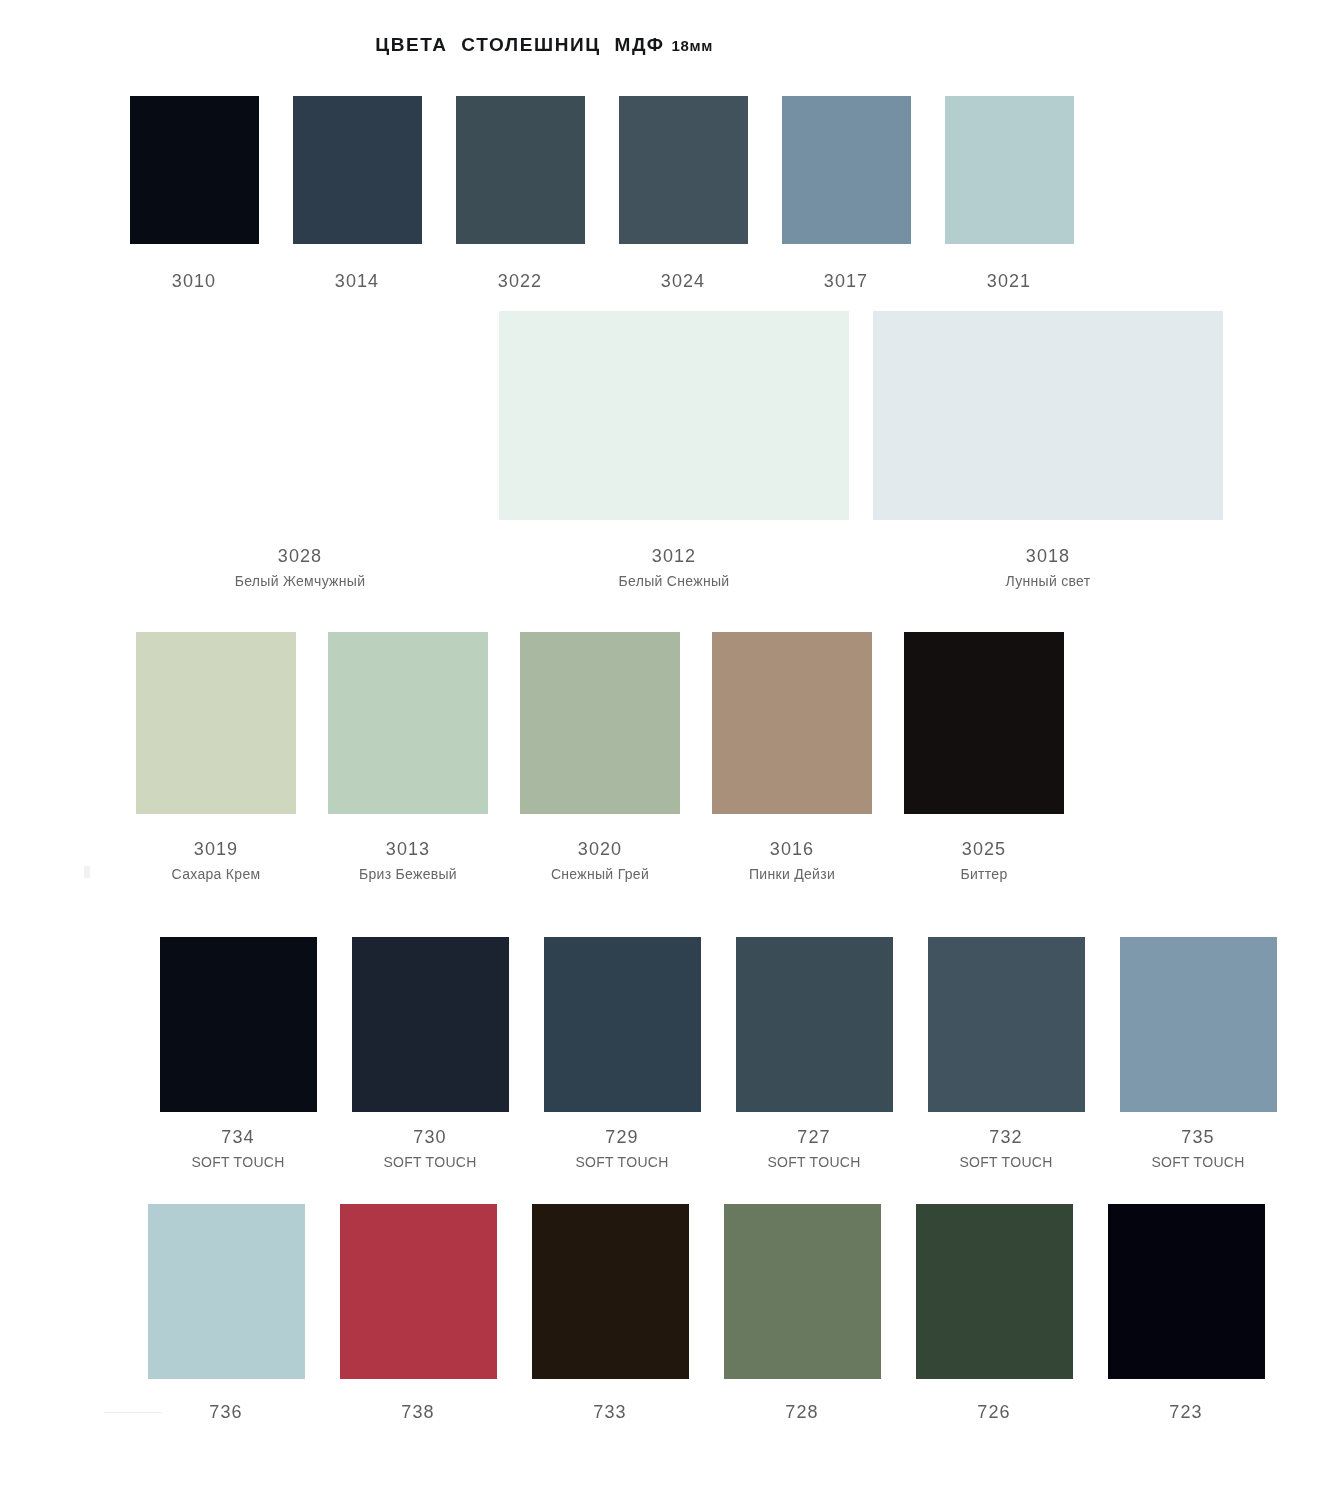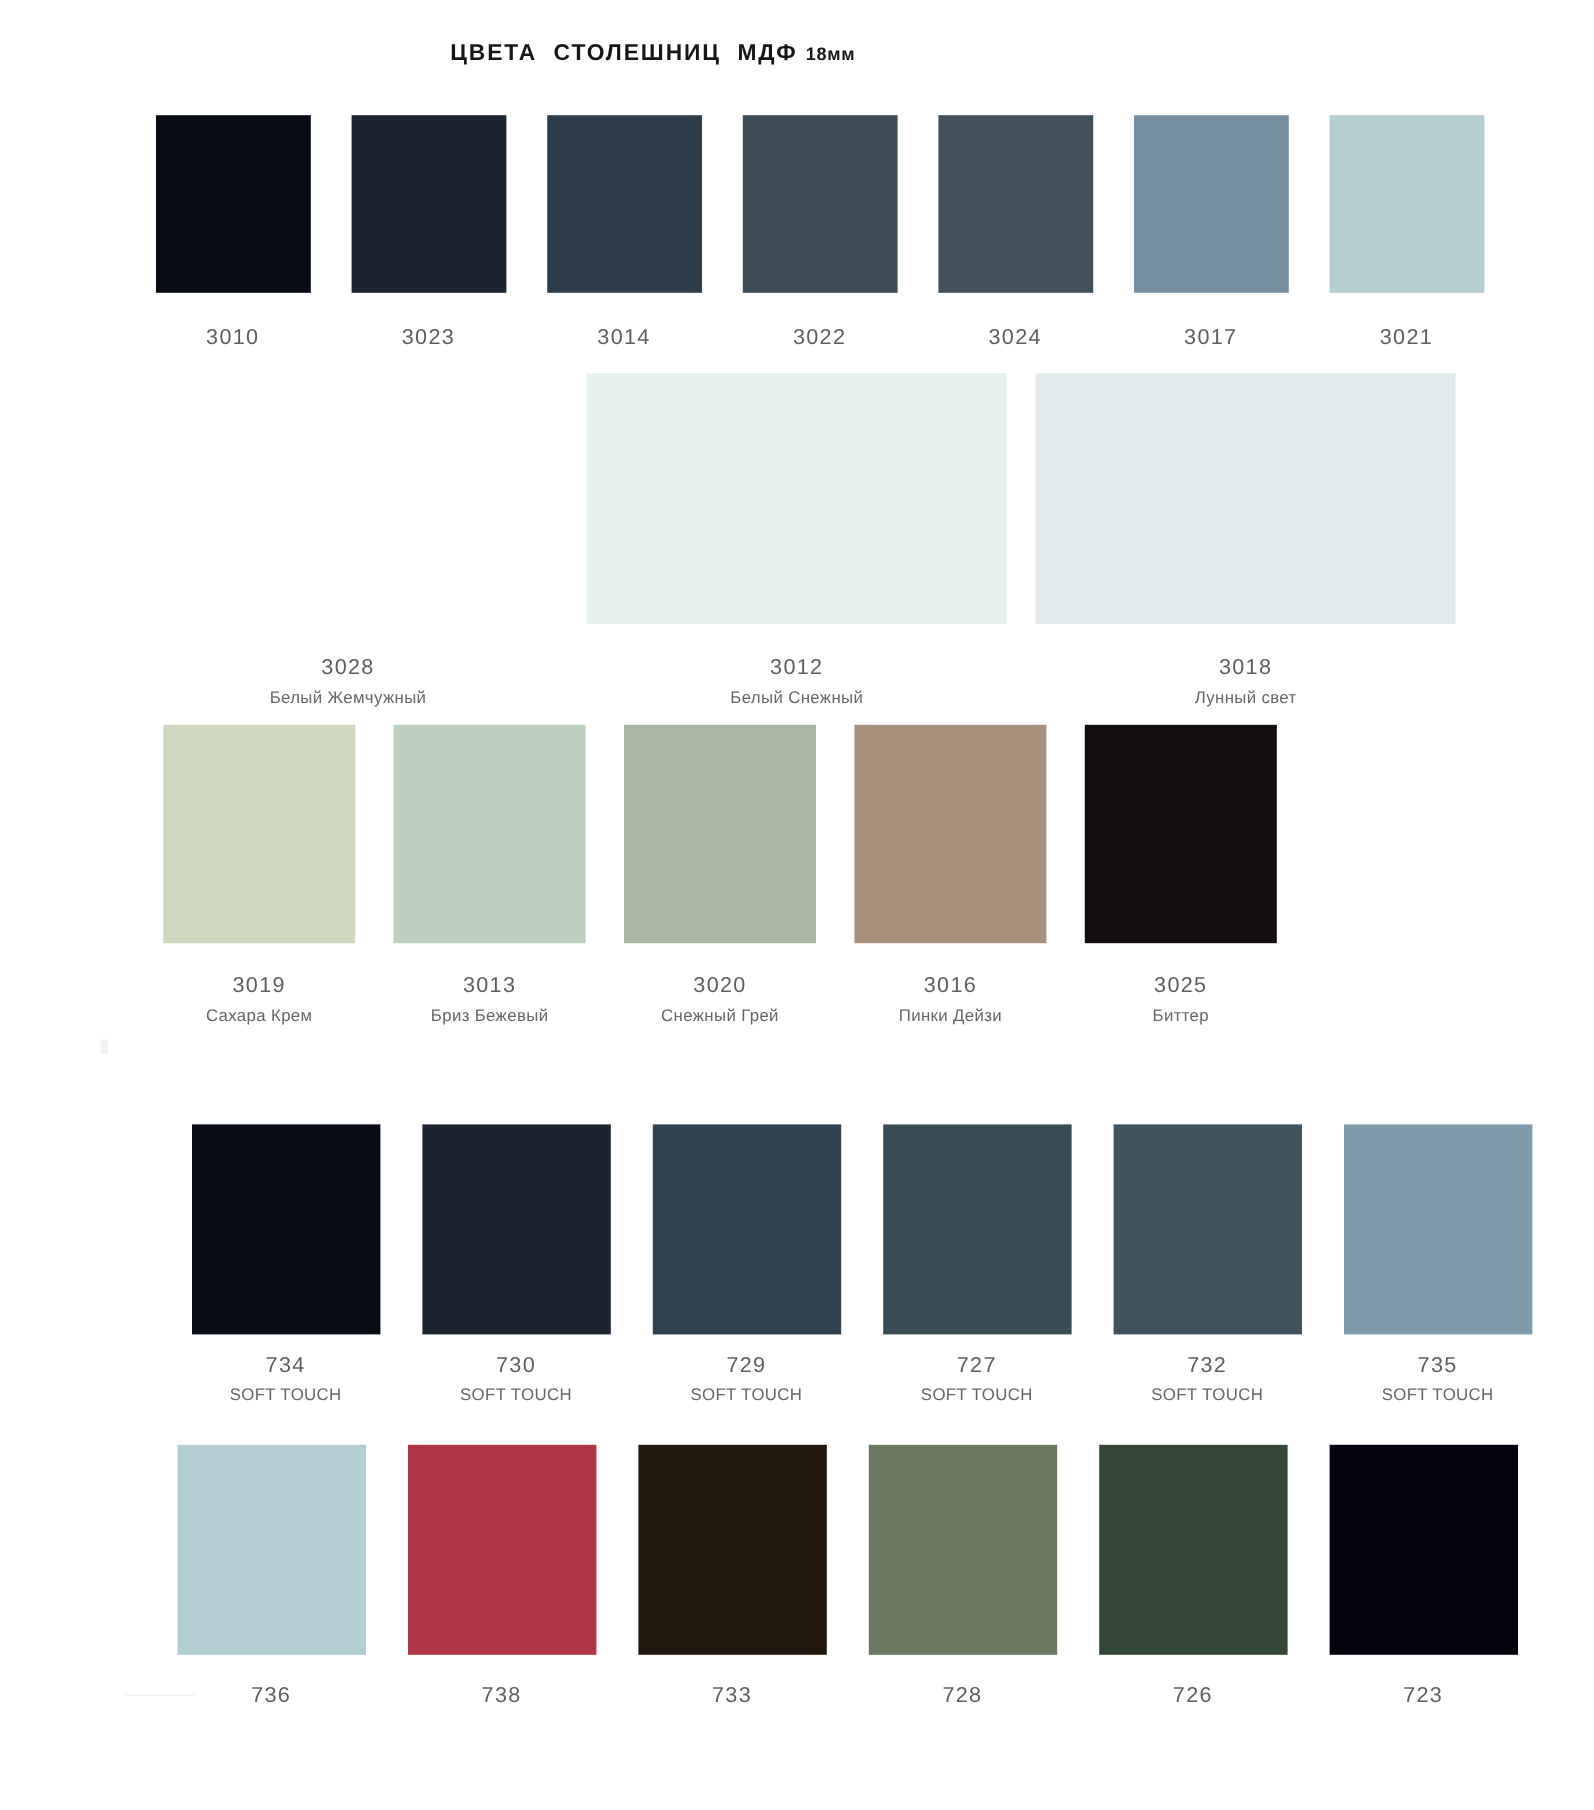--- a/index.html
+++ b/index.html
@@ -90,29 +90,29 @@
     top: 96px;
     left: 114px;
   }
   #row-1 .cell { width: 160px; margin-right: 3px; }
   #row-1 .chip { width: 129px; height: 148px; }
   #row-1 .caption { margin-top: 24px; }
 
   
   #row-2 {
     top: 311px;
-    left: 104px;
+    left: 114px;
   }
   #row-2 .cell { width: 372px; margin-right: 2px; }
   #row-2 .chip { width: 350px; height: 209px; }
   #row-2 .caption { margin-top: 23px; }
 
   
   #row-3 {
-    top: 604px;
+    top: 632px;
     left: 120px;
   }
   #row-3 .cell { width: 192px; }
   #row-3 .chip { width: 160px; height: 182px; }
   #row-3 .caption { margin-top: 22px; }
 
   
   #row-4 {
     top: 937px;
     left: 142px;
@@ -148,26 +148,20 @@
   <div class="title"><span>ЦВЕТА  СТОЛЕШНИЦ  МДФ</span> <span class="sub">18мм</span></div>
 
   <div class="row" id="row-1">
       <div class="cell">
         <div class="chip" style="background: rgb(6, 11, 20);"></div>
         <div class="caption">
           <span class="code">3010</span>
         </div>
       </div>
       <div class="cell">
-        <div class="chip" style="background: rgb(27, 34, 48);"></div>
-        <div class="caption">
-          <span class="code">3023</span>
-        </div>
-      </div>
-      <div class="cell">
         <div class="chip" style="background: rgb(45, 61, 75);"></div>
         <div class="caption">
           <span class="code">3014</span>
         </div>
       </div>
       <div class="cell">
         <div class="chip" style="background: rgb(60, 77, 85);"></div>
         <div class="caption">
           <span class="code">3022</span>
         </div>

